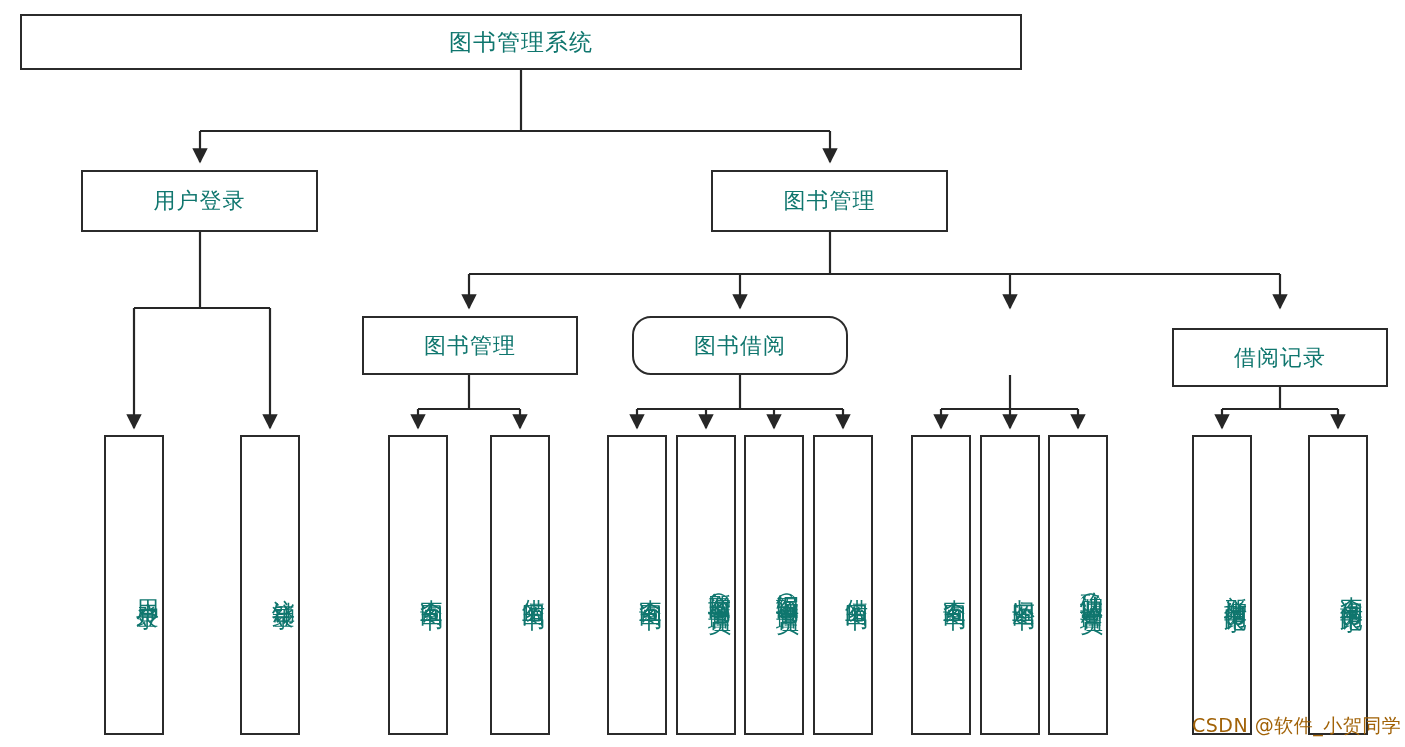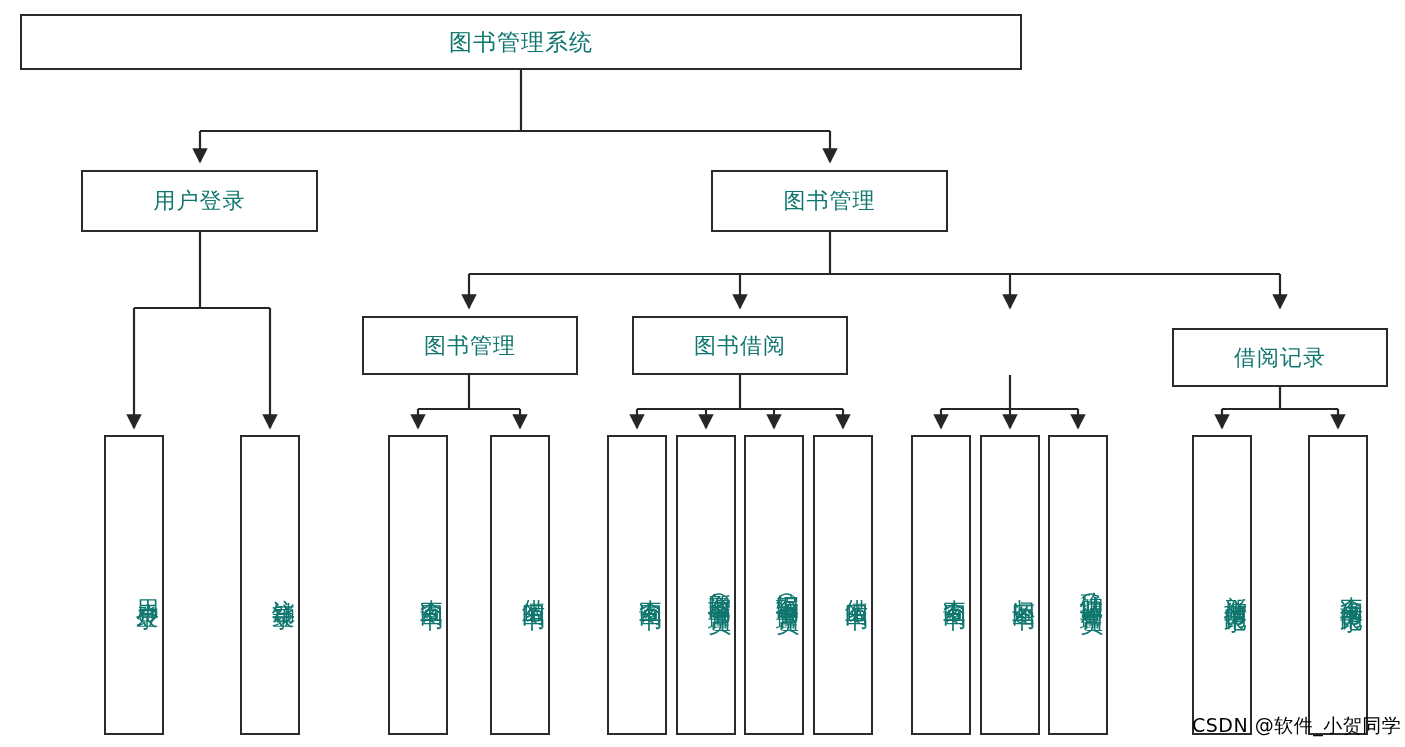--- a/index.html
+++ b/index.html
@@ -56,21 +56,21 @@
     align-items: flex-start;
     padding-top: 4px;
   }
   .node.v .vtext {
     writing-mode: vertical-rl;
     text-orientation: upright;
     display: block;
   }
   .watermark {
     position: absolute;
-    color: #000000;
+    color: #a16207;
     font-size: 19px;
     letter-spacing: 0.5px;
     z-index: 5;
     white-space: nowrap;
     font-family: "DejaVu Sans", "Liberation Sans", sans-serif;
   }
 </style>
 </head>
 <body>
 
@@ -133,21 +133,21 @@
   <div class="node h" style="left:81px; top:170px; width:237px; height:62px;">
     <span>用户登录</span>
   </div>
   <div class="node h" style="left:711px; top:170px; width:237px; height:62px;">
     <span>图书管理</span>
   </div>
 
   <div class="node h" style="left:362px; top:316px; width:216px; height:59px;">
     <span>图书管理</span>
   </div>
-  <div class="node h" style="left:632px; top:316px; width:216px; height:59px;">
+  <div class="node h" style="left:632px; top:316px; width:216px; height:59px;border-radius:19px;">
     <span>图书借阅</span>
   </div>
   <div class="node h" style="left:1172px; top:328px; width:216px; height:59px;">
     <span>借阅记录</span>
   </div>
 
   <div class="node v" style="left:104px; top:435px; width:60px; height:300px;">
     <span class="vtext">用户登录</span>
   </div>
   <div class="node v" style="left:240px; top:435px; width:60px; height:300px;">

